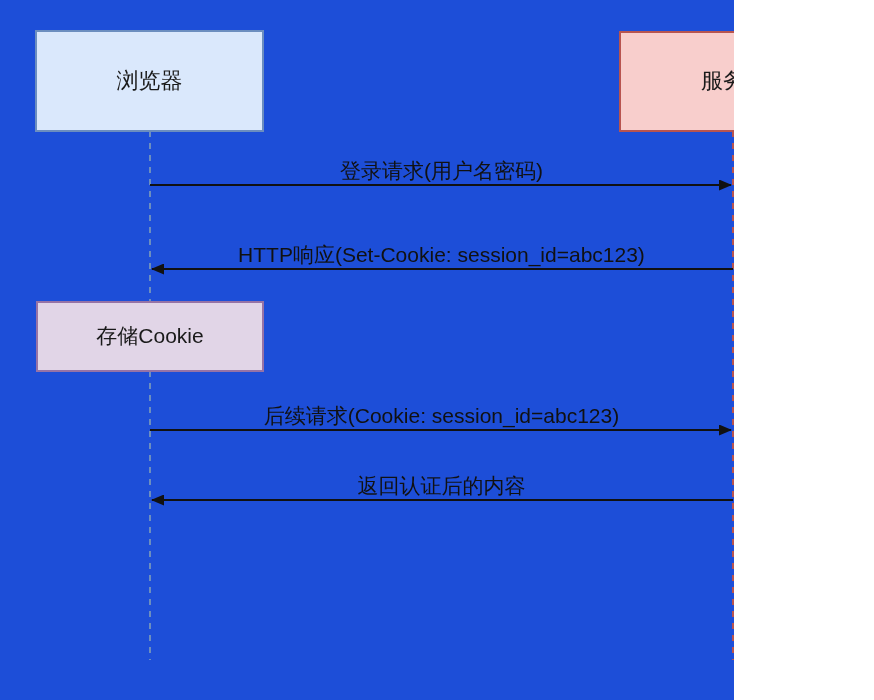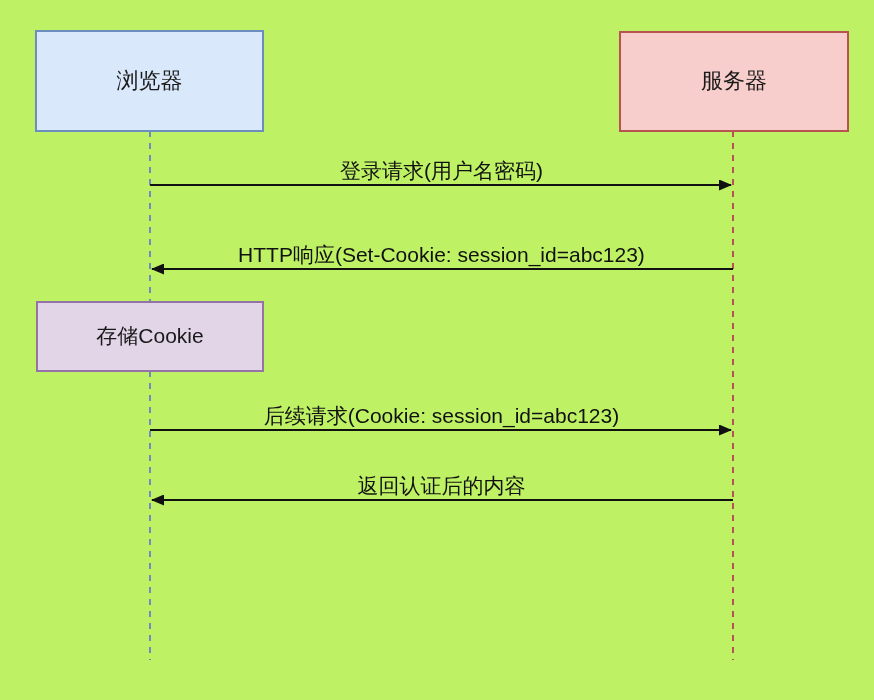--- a/index.html
+++ b/index.html
@@ -5,23 +5,23 @@
   html, body {
     margin: 0;
     padding: 0;
     background: #ffffff;
   }
   body {
     font-family: "Liberation Sans", "DejaVu Sans", sans-serif;
   }
   #canvas {
     position: relative;
-    width: 874px;
+    width: 734px;
     height: 700px;
-    background: #bef264;
+    background: #1d4ed8;
     overflow: hidden;
   }
   svg#diagram {
     position: absolute;
     left: 0;
     top: 0;
     width: 874px;
     height: 700px;
   }
   .participant-box {

